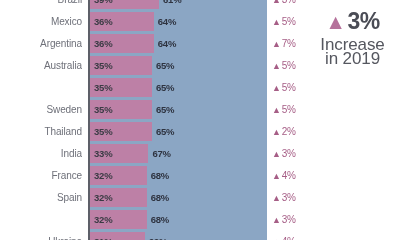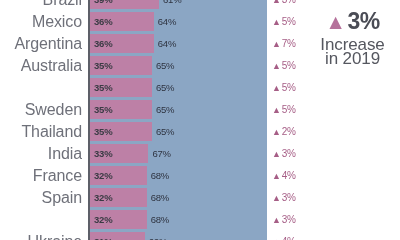--- a/index.html
+++ b/index.html
@@ -21,21 +21,21 @@
     background:#5d5f68;
   }
   .rows{position:absolute;left:0;top:-10px;width:300px;}
 
   .row{
     position:relative;height:19px;margin-bottom:3px;
   }
   .label{
     position:absolute;left:0;top:0;width:82px;height:19px;
     line-height:19px;text-align:right;
-    font-size:16px;color:#6e7079;
+    font-size:10px;color:#6e7079;
     letter-spacing:-0.1px;
     white-space:nowrap;overflow:hidden;
   }
   .bar{
     position:absolute;left:90px;top:0;height:35px;width:177px;
     background:#8ba6c4;
     overflow:hidden;
   }
   .bar .seg-pink{
     position:absolute;left:0;top:0;height:19px;
@@ -48,21 +48,21 @@
     pointer-events:none;
   }
   .v-left{
     position:absolute;top:0;height:19px;line-height:19px;
     left:4px;
     font-size:9.5px;font-weight:bold;color:#3a3b44;
     letter-spacing:-0.2px;
   }
   .v-right{
     position:absolute;top:0;height:19px;line-height:19px;
-    font-size:9.5px;font-weight:normal;color:#2e3340;
+    font-size:9.5px;font-weight:bold;color:#2e3340;
     letter-spacing:-0.2px;
   }
   .delta{
     position:absolute;left:272px;top:0;height:19px;line-height:19px;
     font-size:10px;color:#a65e86;white-space:nowrap;
     letter-spacing:-0.2px;
   }
   .delta .tri{font-size:9px;margin-right:1px;}
 
   

